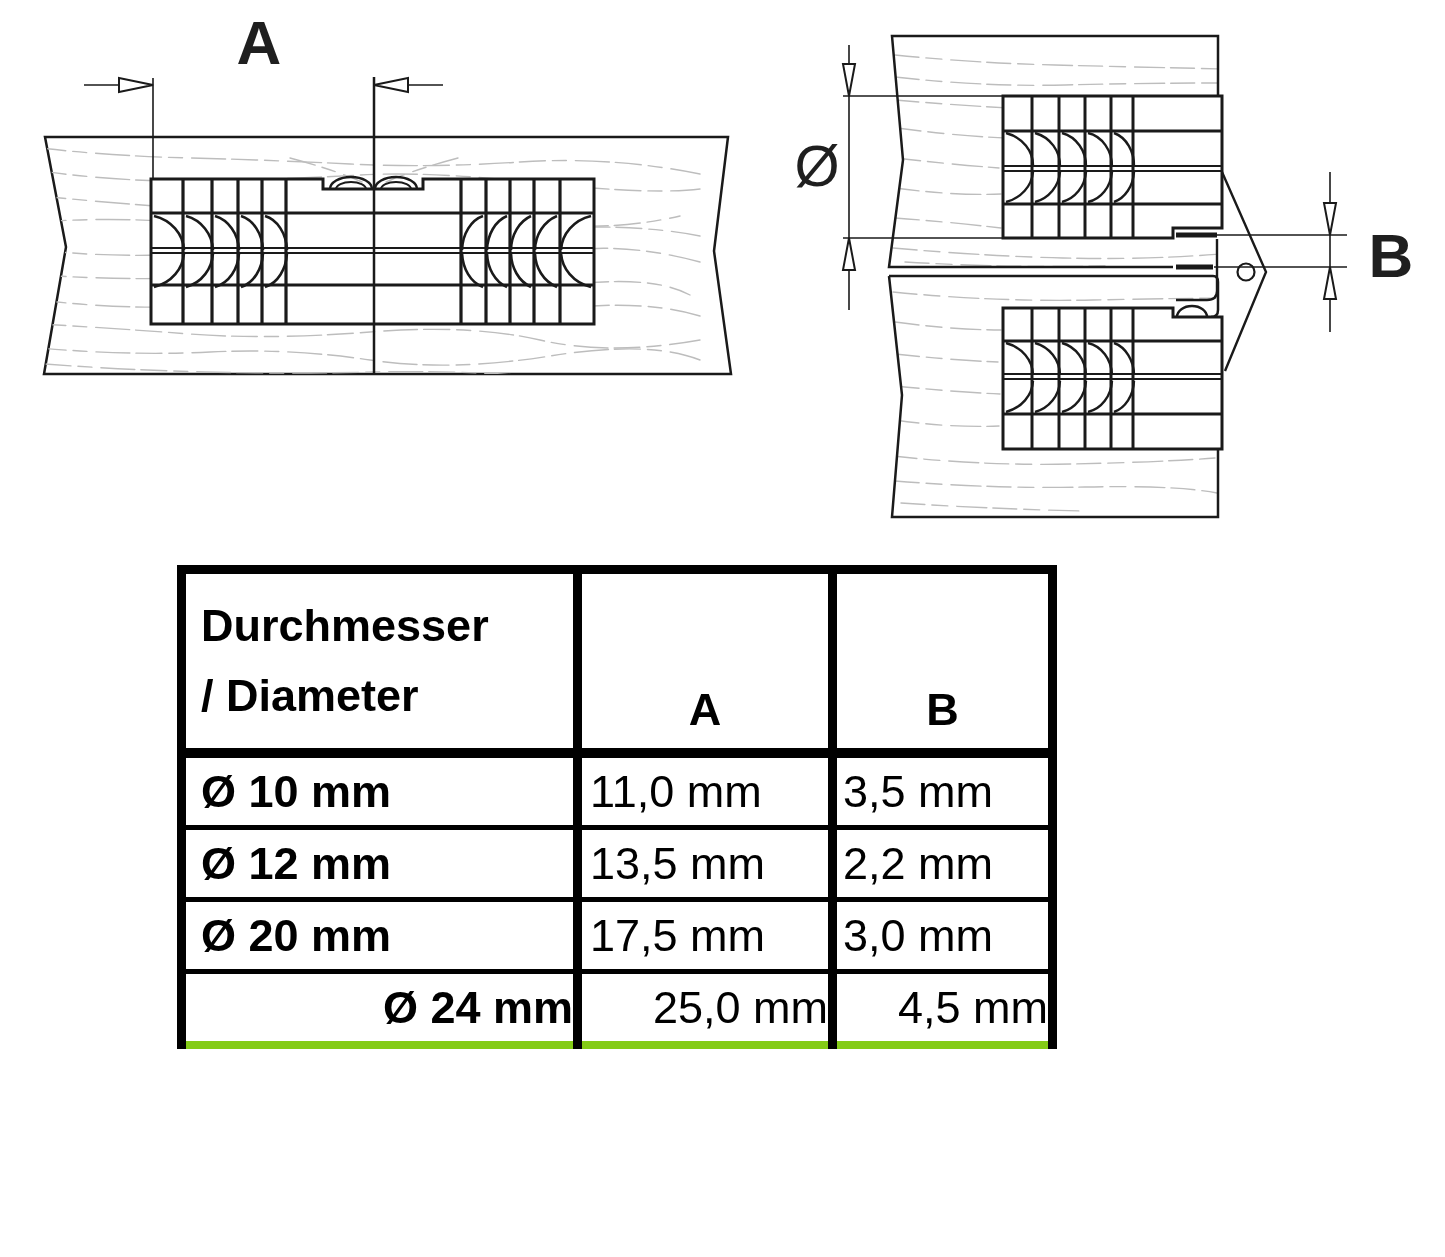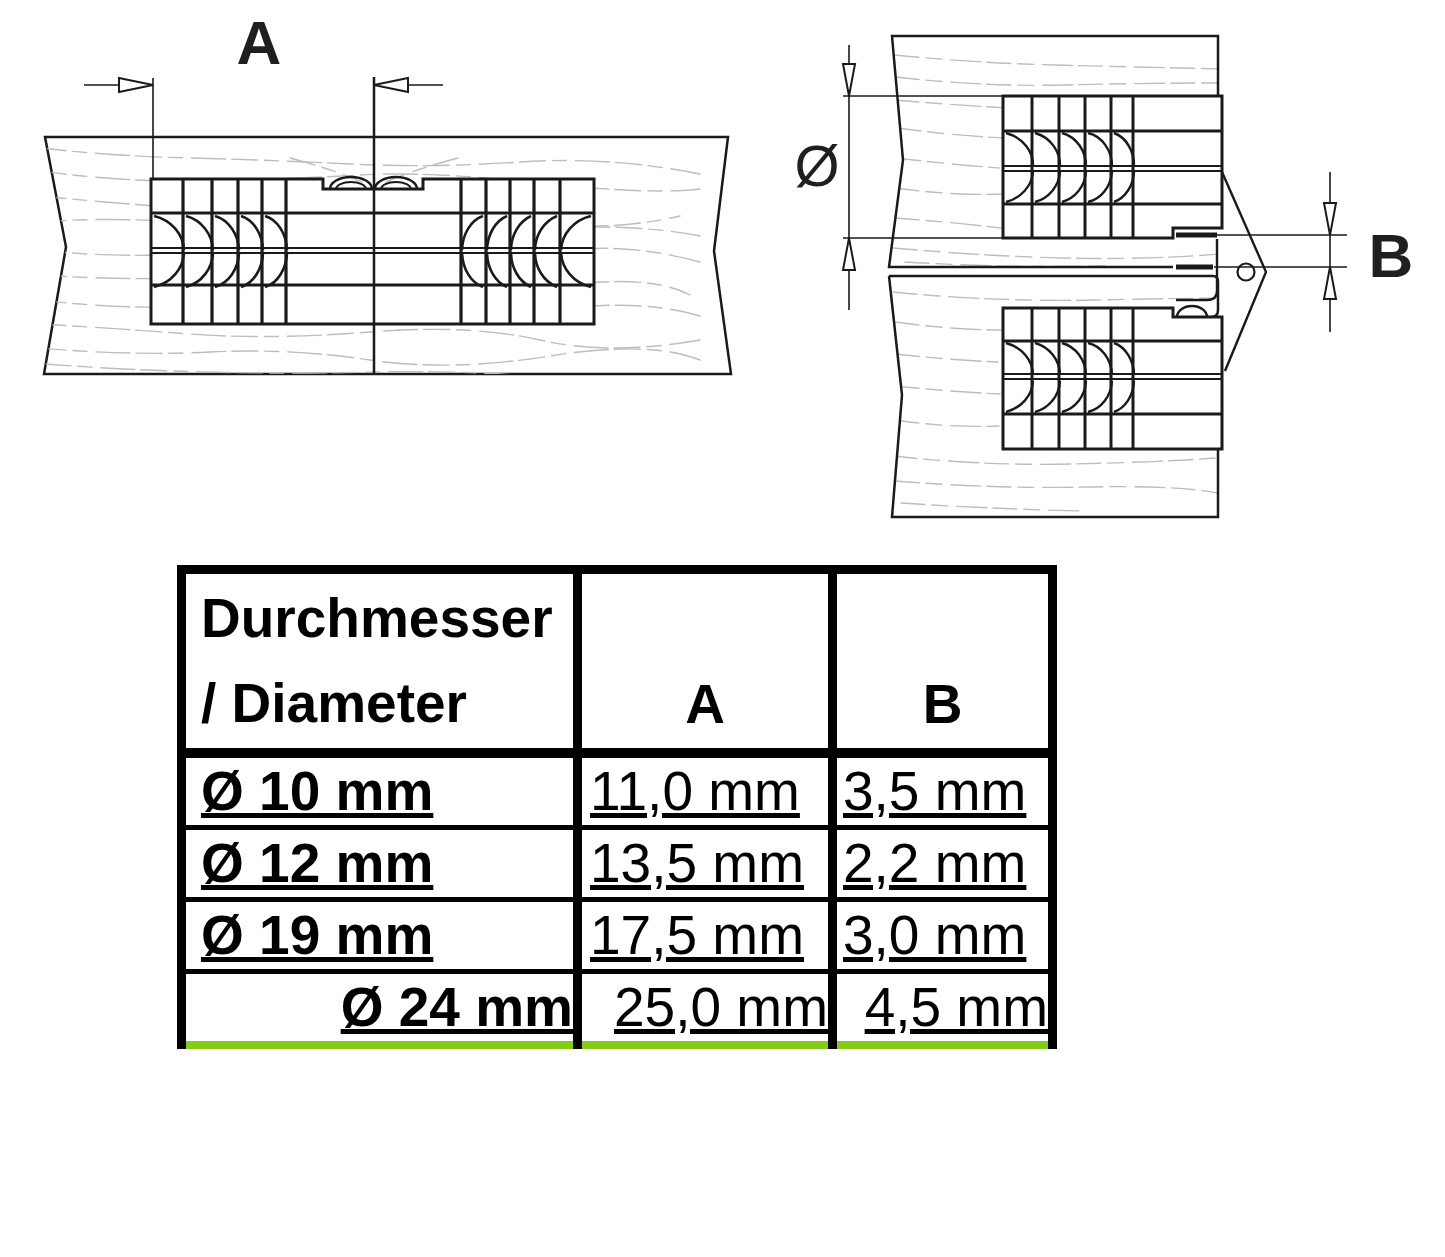--- a/index.html
+++ b/index.html
@@ -17,31 +17,31 @@
   
   table.spec{
     position:absolute;left:177px;top:565px;
     border-collapse:collapse;table-layout:fixed;
     background:#fff;
   }
   table.spec td, table.spec th{
     border-left:9px solid #000;border-right:9px solid #000;
     border-top:5px solid #000;border-bottom:5px solid #000;
     padding:0;vertical-align:middle;
-    font-size:55px;line-height:1.1;white-space:nowrap;
+    font-size:45px;line-height:1.1;white-space:nowrap;
     text-align:left;color:#000;background:#fff;
   }
   table.spec tr.head th{
     border-top:9px solid #000;border-bottom:10px solid #000;
     height:160px;font-weight:bold;
   }
   table.spec th.h-d{width:372px;padding-left:15px;vertical-align:middle;line-height:1.55;}
   table.spec th.h-a{width:246px;text-align:center;vertical-align:bottom;padding-bottom:14px;}
   table.spec th.h-b{width:211px;text-align:center;vertical-align:bottom;padding-bottom:14px;}
-  table.spec td{height:67px;text-decoration:underline;}
+  table.spec td{height:67px;}
   table.spec td.c-d{font-weight:bold;padding-left:15px;}
   table.spec td.c-a{font-weight:normal;padding-left:8px;}
   table.spec td.c-b{font-weight:normal;padding-left:6px;}
   table.spec tr.last td{border-bottom:8px solid #84cc16;text-align:right;}
 </style>
 </head>
 <body>
 
 <div class="stage">
 
@@ -267,21 +267,21 @@
         <td class="c-d">Ø 10 mm</td>
         <td class="c-a">11,0 mm</td>
         <td class="c-b">3,5 mm</td>
       </tr>
       <tr>
         <td class="c-d">Ø 12 mm</td>
         <td class="c-a">13,5 mm</td>
         <td class="c-b">2,2 mm</td>
       </tr>
       <tr>
-        <td class="c-d">Ø 19 mm</td>
+        <td class="c-d">Ø 20 mm</td>
         <td class="c-a">17,5 mm</td>
         <td class="c-b">3,0 mm</td>
       </tr>
       <tr class="last">
         <td class="c-d">Ø 24 mm</td>
         <td class="c-a">25,0 mm</td>
         <td class="c-b">4,5 mm</td>
       </tr>
     </tbody>
   </table>

